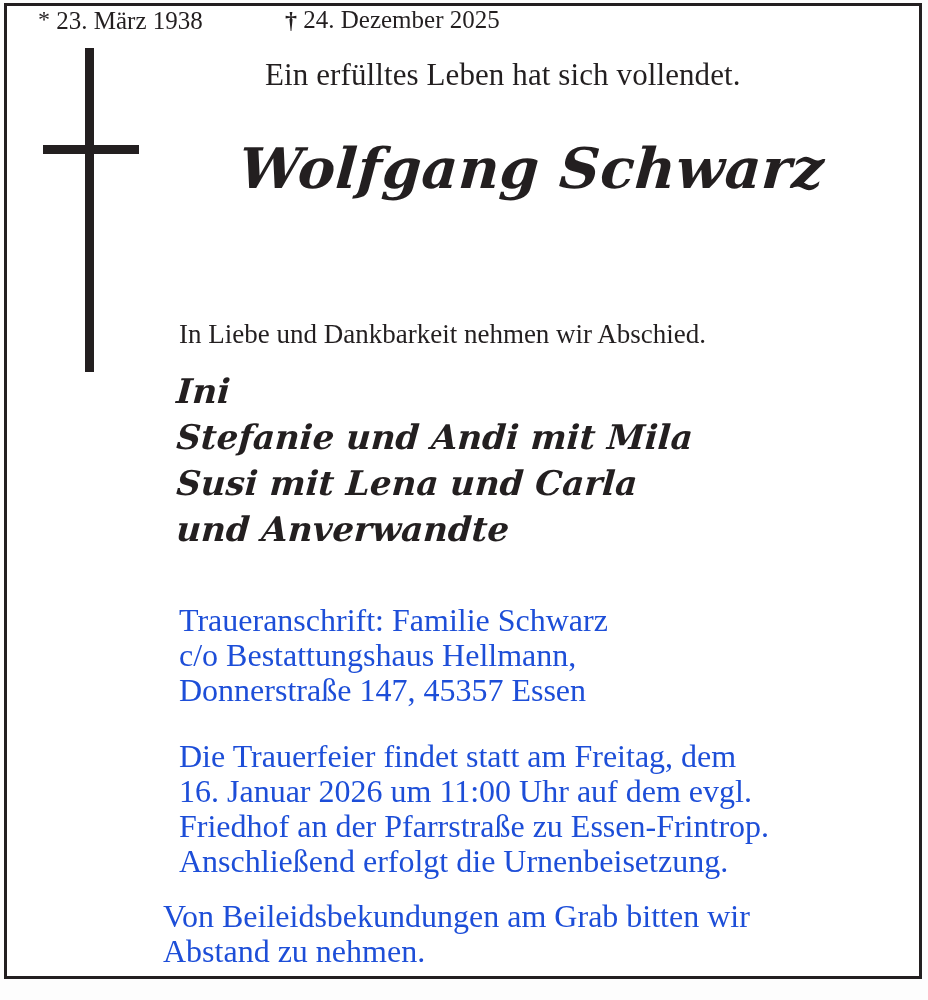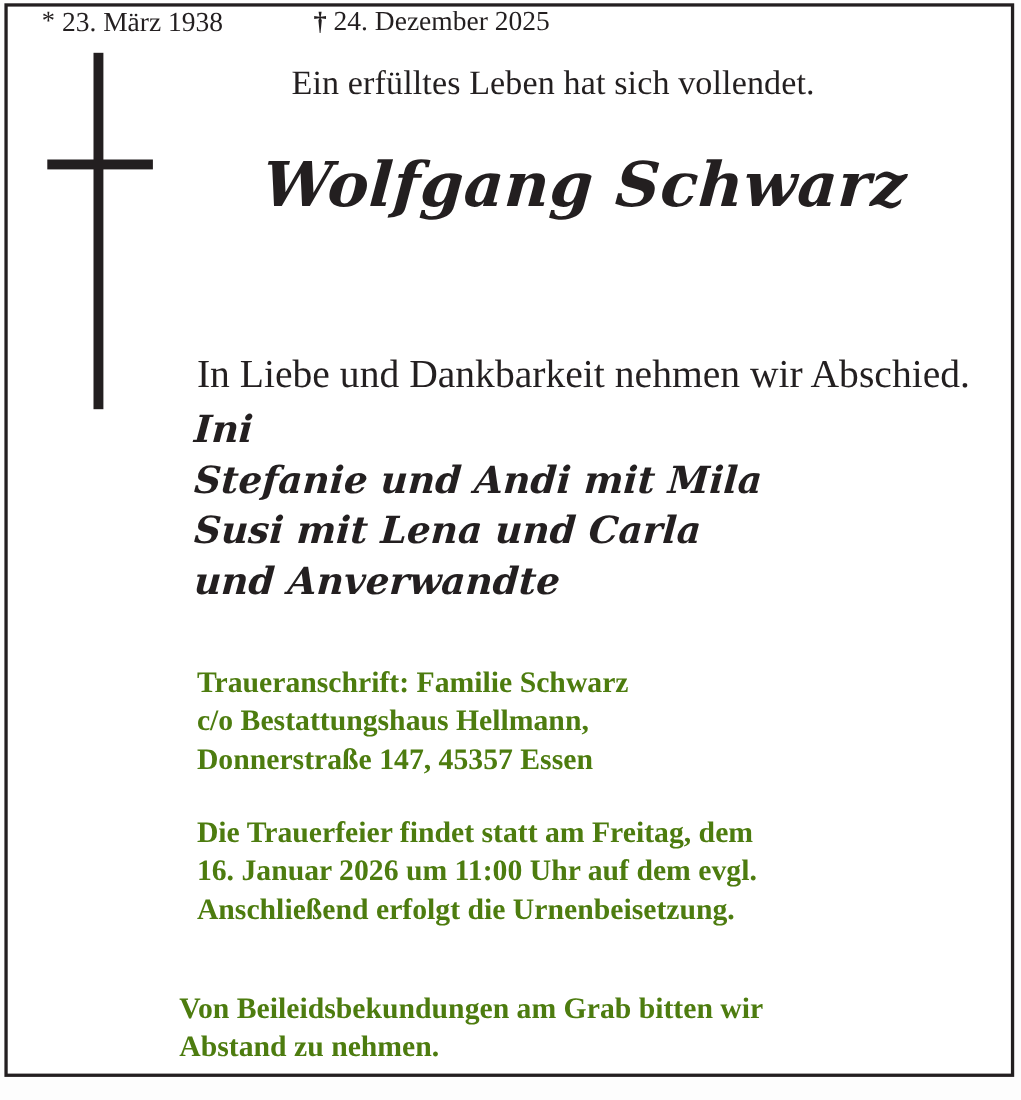--- a/index.html
+++ b/index.html
@@ -107,21 +107,21 @@
   }
   .star-sym {
     font-weight: normal;
     font-size: 24px;
     vertical-align: 2px;
   }
 
   #farewell-line {
     left: 172px;
     top: 313px;
-    font-size: 36px;
+    font-size: 27px;
   }
 
   
   #family-block {
     position: absolute;
     left: 168px;
     top: 362px;
     width: 620px;
   }
   .family-line {
@@ -132,24 +132,23 @@
     line-height: 46px;
     white-space: nowrap;
     color: #231f20;
     transform: skewX(-4deg);
     transform-origin: left bottom;
   }
 
   
   .para {
     position: absolute;
-    font-size: 27px;
+    font-size: 32px;
     line-height: 35px;
-    color: #4d7c0f;
-    font-weight: bold;
+    color: #1d4ed8;
   }
   .para div { white-space: nowrap; }
 
   #address-block { left: 172px; top: 597px; }
   #service-block { left: 172px; top: 733px; }
   #closing-block { left: 156px; top: 893px; }
 </style>
 </head>
 <body>
 
@@ -187,20 +186,21 @@
 
     <div class="para" id="address-block">
       <div>Traueranschrift: Familie Schwarz</div>
       <div>c/o Bestattungshaus Hellmann,</div>
       <div>Donnerstraße 147, 45357 Essen</div>
     </div>
 
     <div class="para" id="service-block">
       <div>Die Trauerfeier findet statt am Freitag, dem</div>
       <div>16. Januar 2026 um 11:00 Uhr auf dem evgl.</div>
+      <div>Friedhof an der Pfarrstraße zu Essen-Frintrop.</div>
       <div>Anschließend erfolgt die Urnenbeisetzung.</div>
     </div>
 
     <div class="para" id="closing-block">
       <div>Von Beileidsbekundungen am Grab bitten wir</div>
       <div>Abstand zu nehmen.</div>
     </div>
 
   </div>
 </div>

